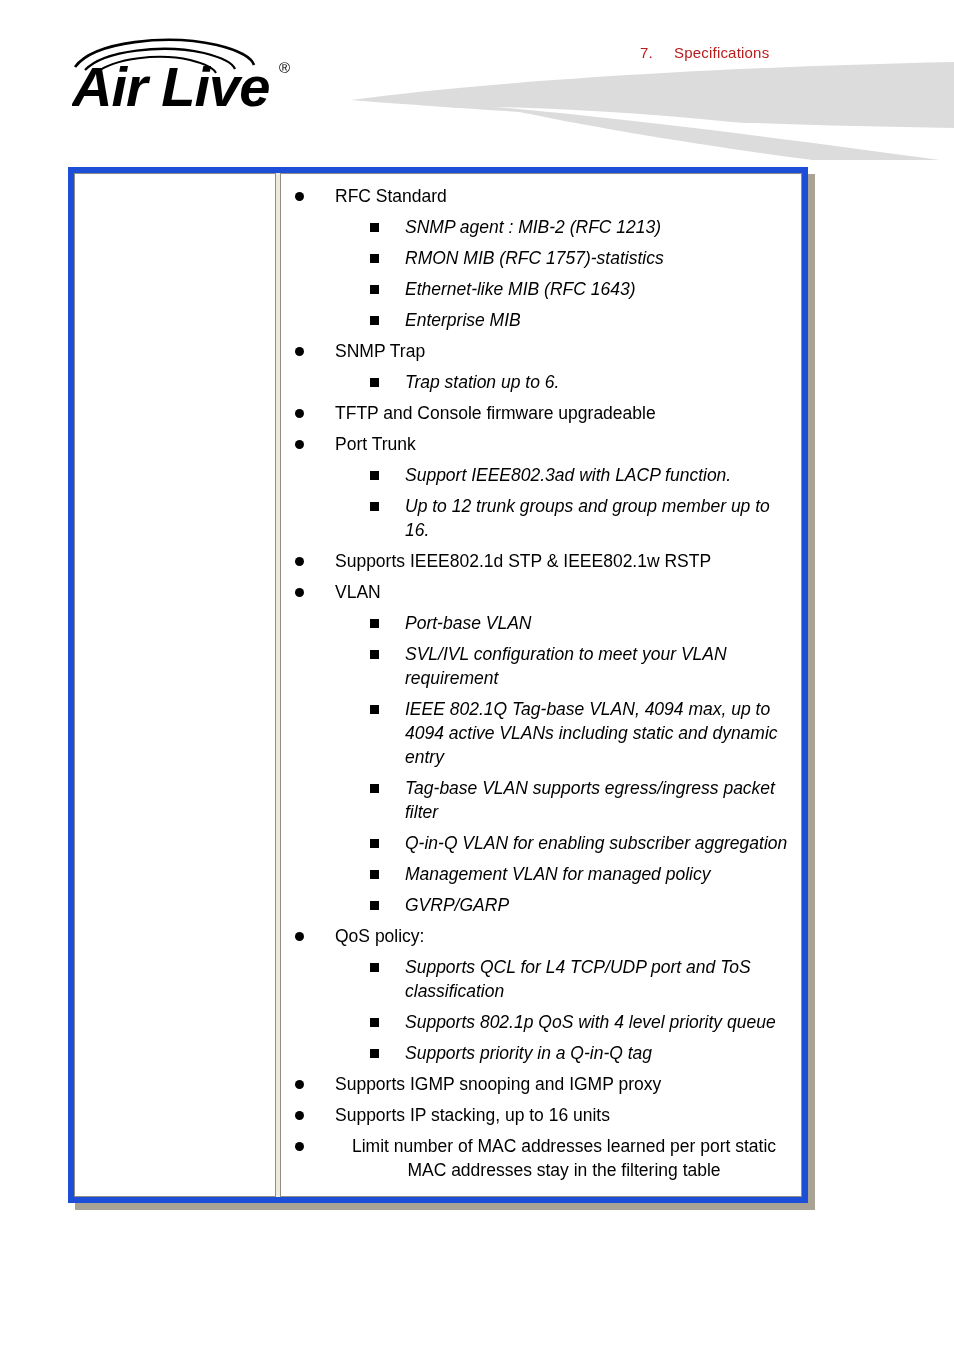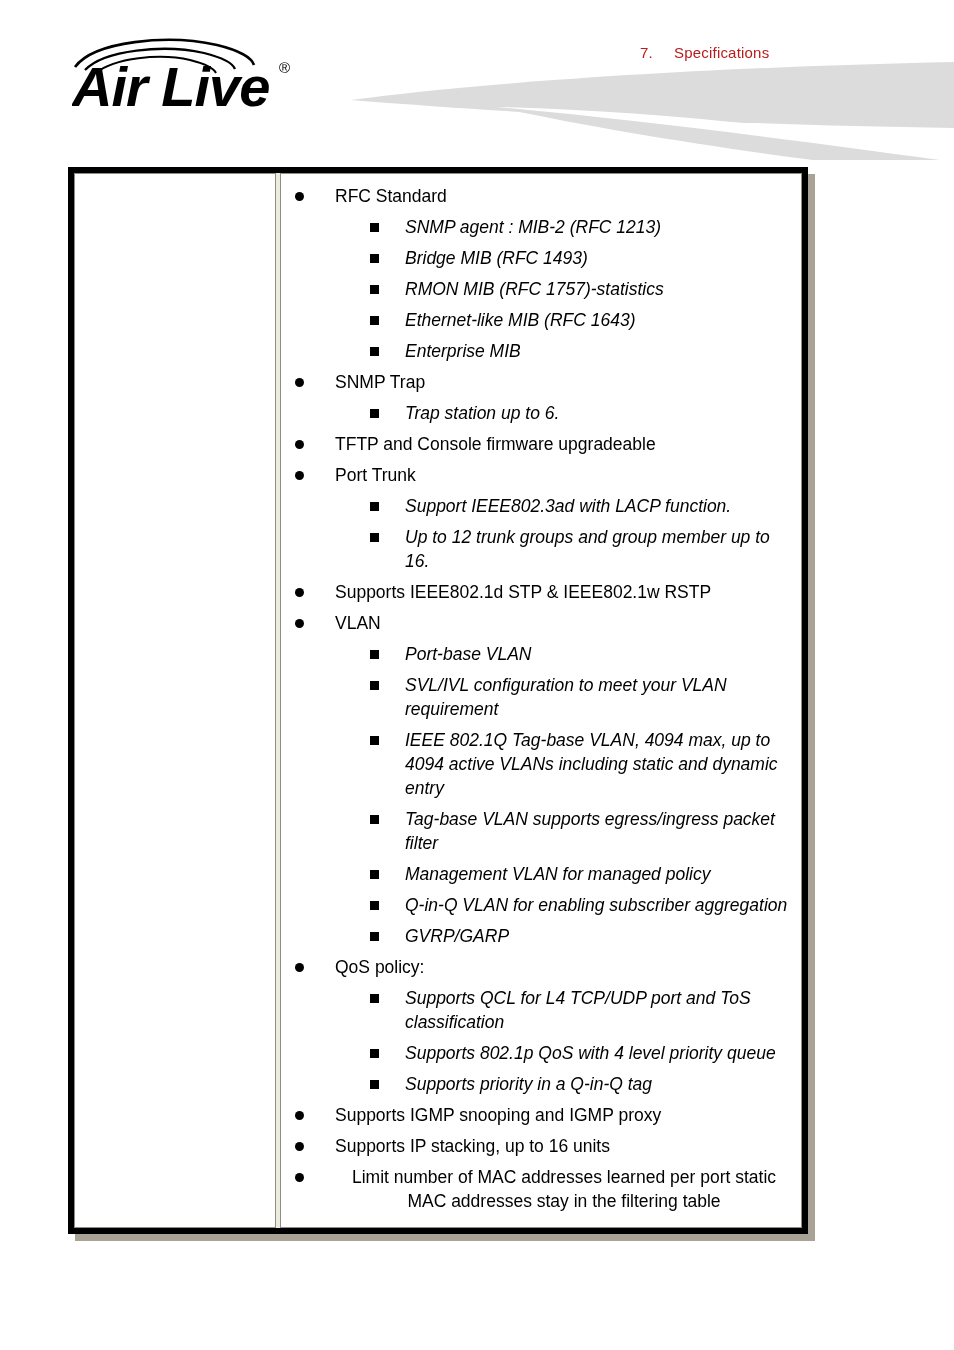--- a/index.html
+++ b/index.html
@@ -62,21 +62,21 @@
     pointer-events: none;
   }
 
   
   .spec-table {
     position: absolute;
     left: 68px;
     top: 167px;
     width: 740px;
     box-sizing: border-box;
-    border: 6px solid #000000;
+    border: 6px solid #1d4ed8;
     background: #edeade;
     box-shadow: 7px 7px 0 0 #a9a396;
     display: flex;
     align-items: stretch;
   }
   .spec-col-left {
     width: 202px;
     flex: 0 0 202px;
     box-sizing: border-box;
     border: 1px solid #8e8e85;
@@ -180,24 +180,20 @@
       <li class="item1 has-sub">
         <span class="bullet-dot"></span>
         <span class="txt">RFC Standard</span>
         <ul class="lvl2">
           <li class="item2">
             <span class="bullet-sq"></span>
             <span class="txt">SNMP agent : MIB-2 (RFC 1213)</span>
           </li>
           <li class="item2">
             <span class="bullet-sq"></span>
-            <span class="txt">Bridge MIB (RFC 1493)</span>
-          </li>
-          <li class="item2">
-            <span class="bullet-sq"></span>
             <span class="txt">RMON MIB (RFC 1757)-statistics</span>
           </li>
           <li class="item2">
             <span class="bullet-sq"></span>
             <span class="txt">Ethernet-like MIB (RFC 1643)</span>
           </li>
           <li class="item2">
             <span class="bullet-sq"></span>
             <span class="txt">Enterprise MIB</span>
           </li>
@@ -255,25 +251,25 @@
           <li class="item2">
             <span class="bullet-sq"></span>
             <span class="txt">IEEE 802.1Q Tag-base VLAN, 4094 max, up to 4094 active VLANs including static and dynamic entry</span>
           </li>
           <li class="item2">
             <span class="bullet-sq"></span>
             <span class="txt">Tag-base VLAN supports egress/ingress packet filter</span>
           </li>
           <li class="item2">
             <span class="bullet-sq"></span>
+            <span class="txt">Q-in-Q VLAN for enabling subscriber aggregation</span>
+          </li>
+          <li class="item2">
+            <span class="bullet-sq"></span>
             <span class="txt">Management VLAN for managed policy</span>
-          </li>
-          <li class="item2">
-            <span class="bullet-sq"></span>
-            <span class="txt">Q-in-Q VLAN for enabling subscriber aggregation</span>
           </li>
           <li class="item2">
             <span class="bullet-sq"></span>
             <span class="txt">GVRP/GARP</span>
           </li>
         </ul>
       </li>
 
       <li class="item1 has-sub">
         <span class="bullet-dot"></span>

